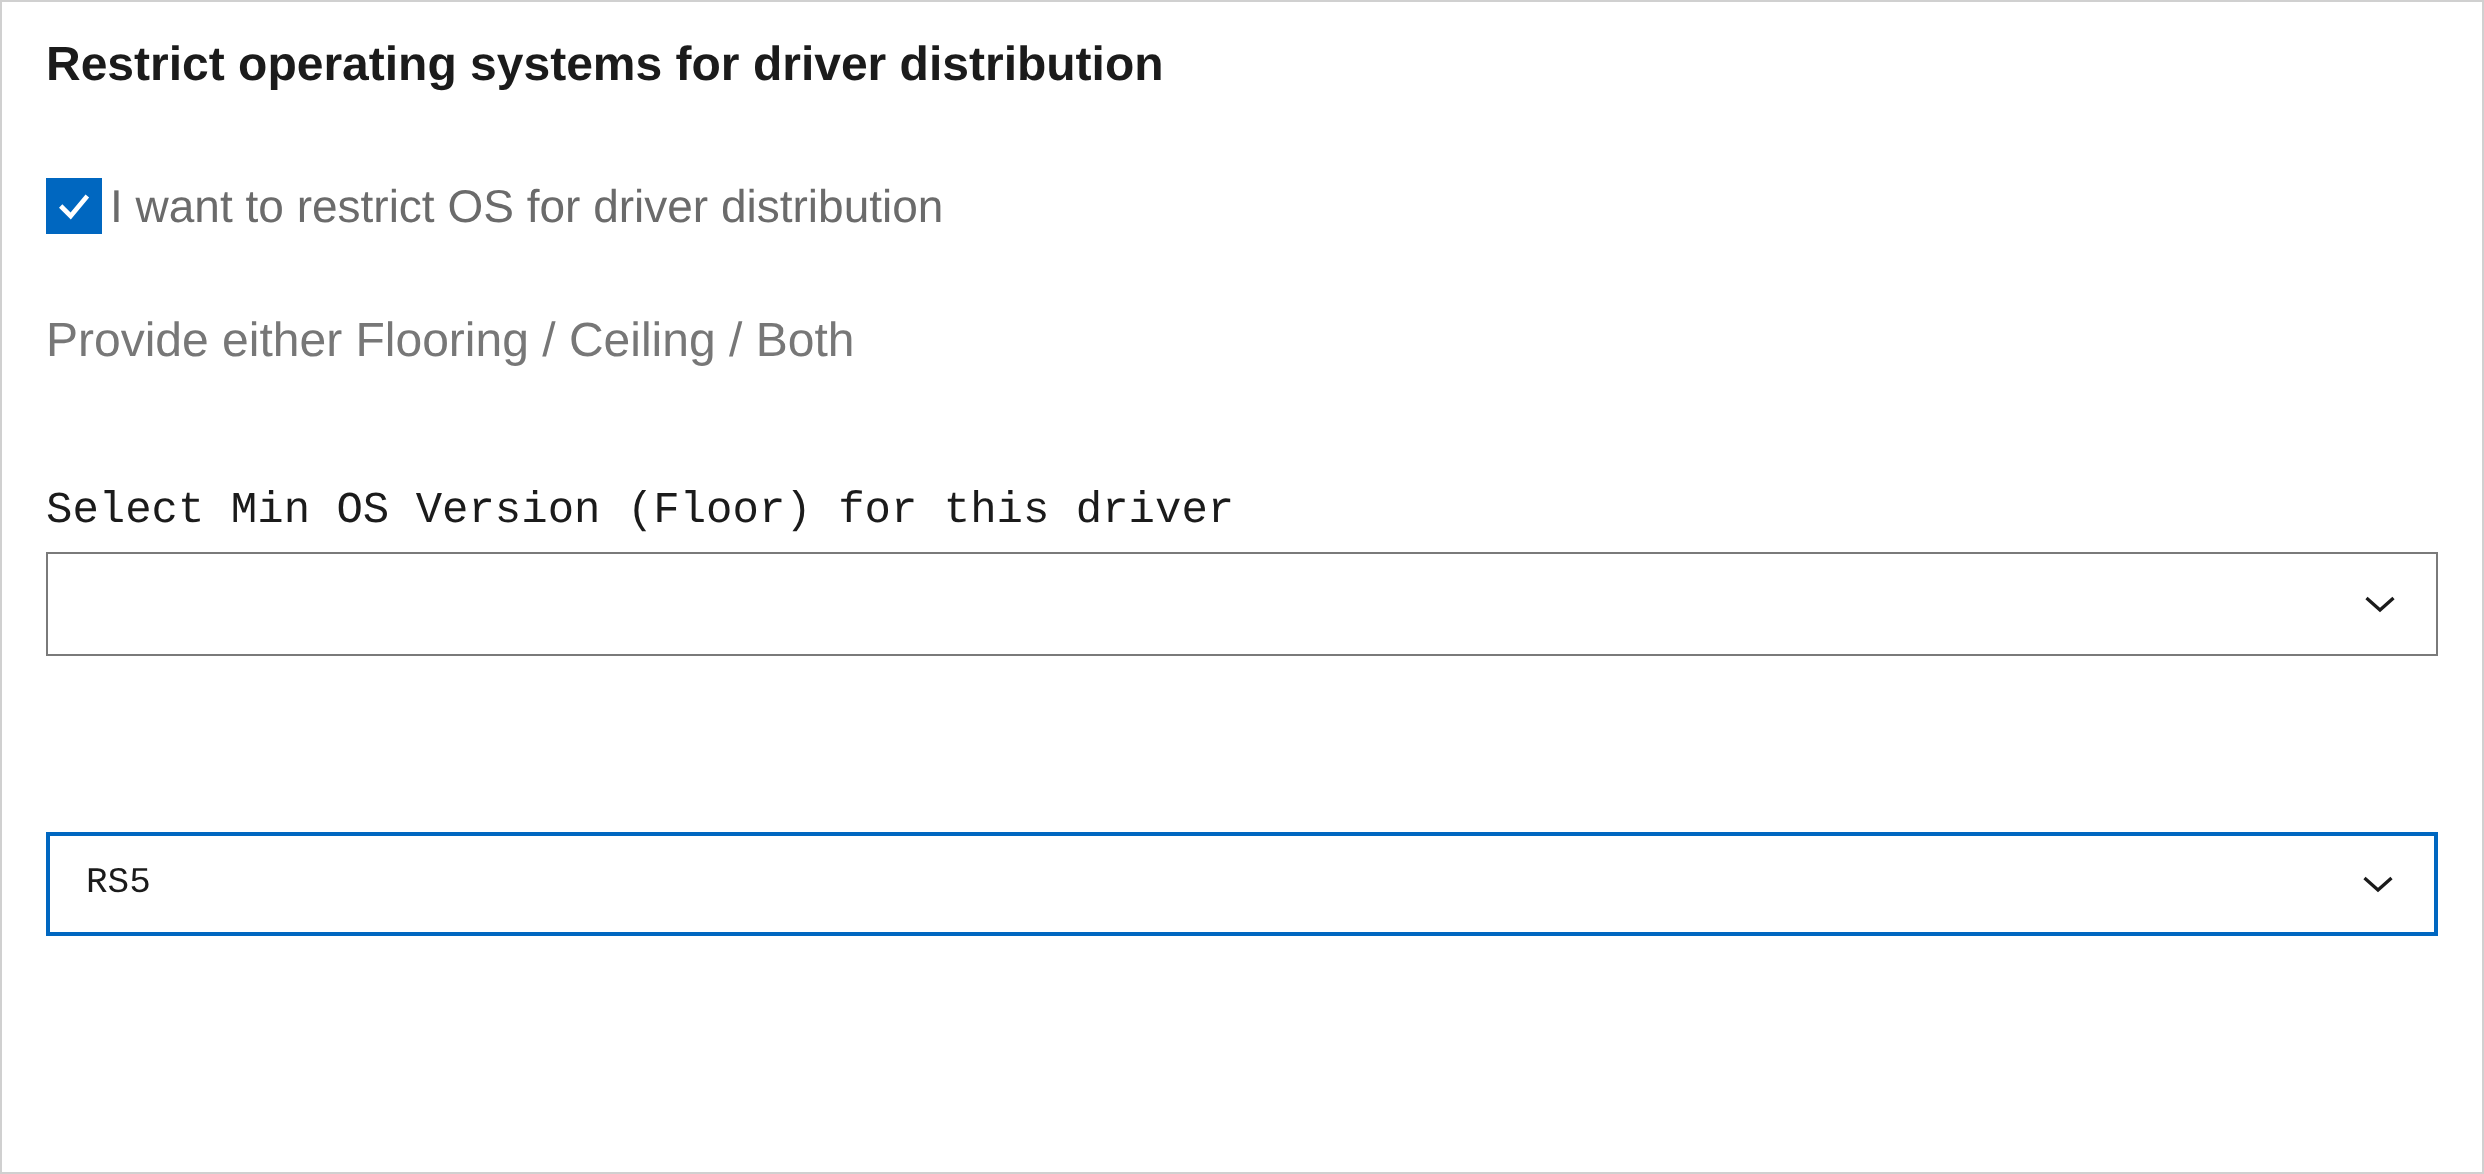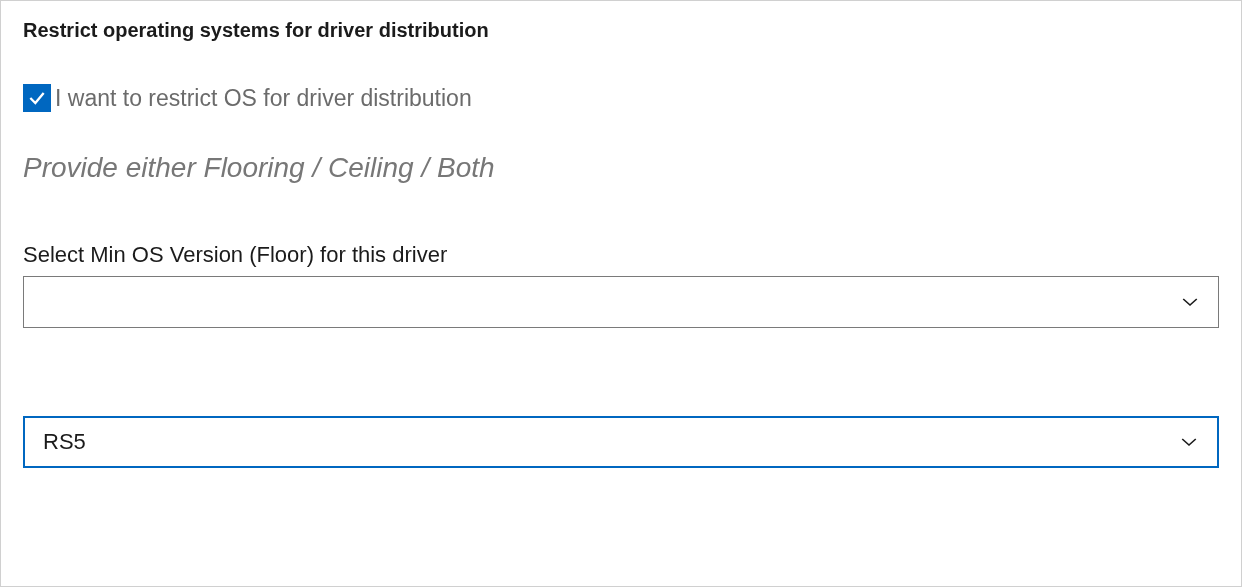--- a/index.html
+++ b/index.html
@@ -10,21 +10,21 @@
     background: #fff;
     color: #1b1b1b;
   }
   .panel {
     width: 1242px;
     height: 587px;
     border: 1px solid #d0d0d0;
     padding: 18px 22px 24px 22px;
   }
   .heading {
-    font-size: 20px;
+    font-size: 24px;
     font-weight: 600;
     color: #1b1b1b;
     margin: 0 0 42px 0;
   }
   .checkbox-row {
     display: flex;
     align-items: center;
     gap: 4px;
     margin-bottom: 40px;
   }
@@ -42,42 +42,42 @@
     height: 20px;
     stroke: #fff;
     stroke-width: 2.8;
     fill: none;
   }
   .checkbox-label {
     font-size: 23px;
     color: #6b6b6b;
   }
   .hint {
-    font-size: 28px;
+    font-size: 24px;
     color: #777;
     margin-bottom: 58px;
-    font-style: italic;
   }
   .field-block {
     margin-bottom: 88px;
+    font-family: Liberation Mono, monospace;
   }
   .field-label {
     font-size: 22px;
     color: #1b1b1b;
     margin-bottom: 8px;
   }
   .dropdown {
     width: 100%;
     height: 52px;
     border: 1px solid #7a7a7a;
     display: flex;
     align-items: center;
     justify-content: space-between;
     padding: 0 18px;
-    font-size: 22px;
+    font-size: 18px;
     color: #1b1b1b;
     background: #fff;
   }
   .dropdown.focused {
     border: 2px solid #0067c0;
   }
   .chevron {
     width: 20px;
     height: 20px;
     display: flex;

